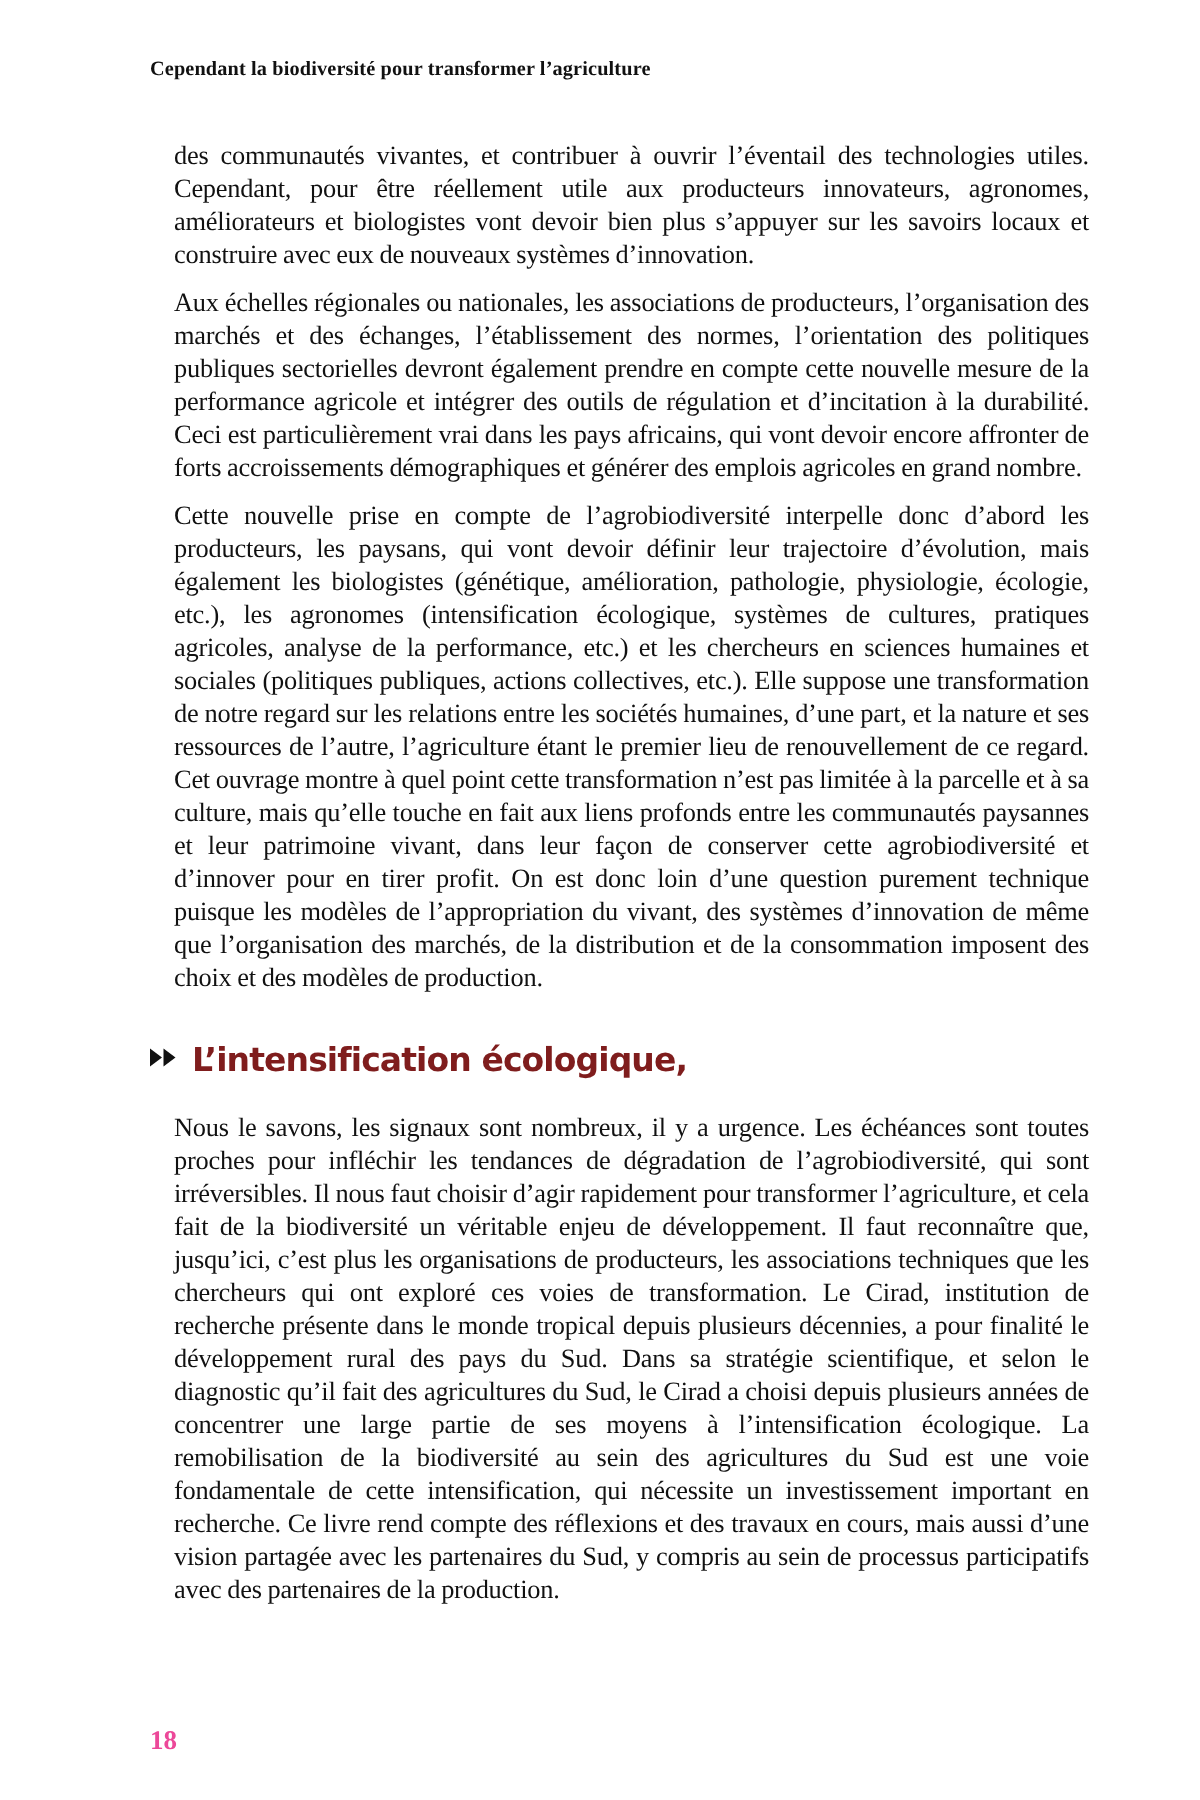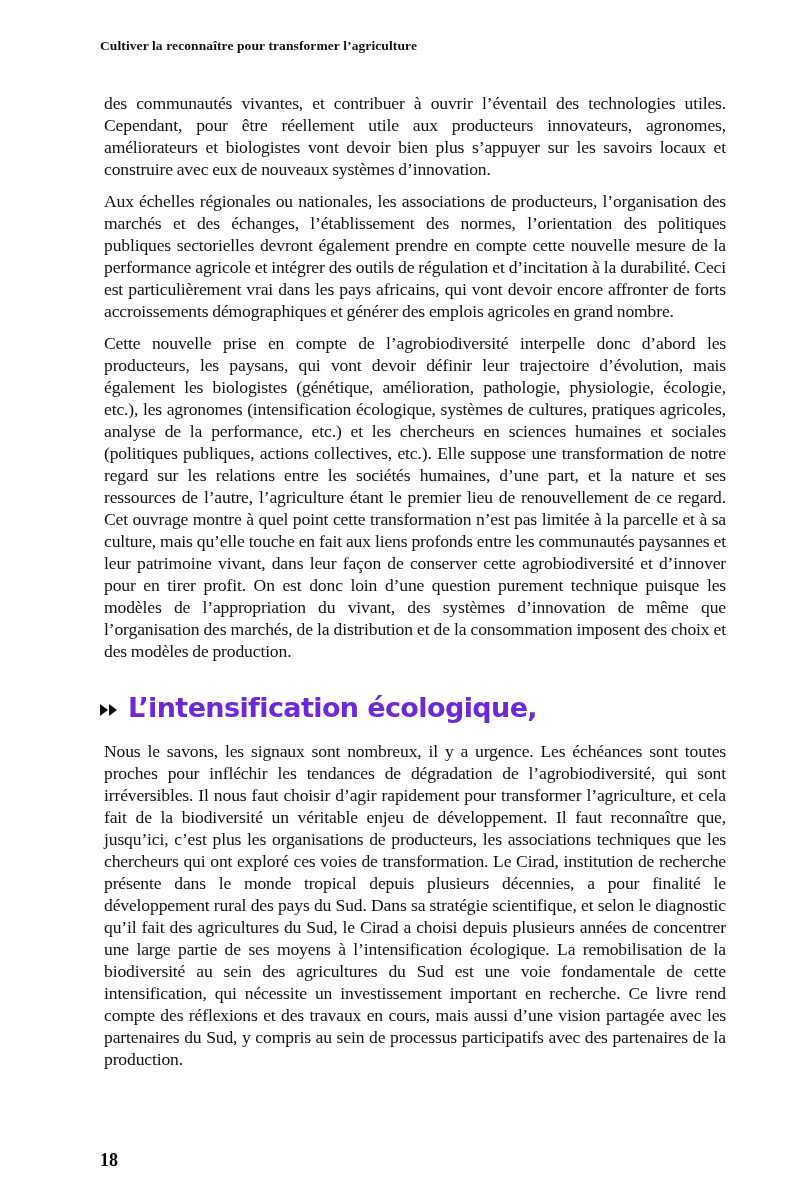--- a/index.html
+++ b/index.html
@@ -29,53 +29,53 @@
       left: 100px;
       top: 92px;
       width: 626px;
     }
     .para {
       font-family: "Liberation Serif", serif;
       font-size: 17.6px;
       line-height: 22px;
       text-align: justify;
       hyphens: manual;
-      margin: 0 0 10px 4px;
+      margin: 0 0 10px 16px;
       letter-spacing: -0.15px;
       word-spacing: -0.4px;
     }
     .section-heading {
       font-family: "DejaVu Sans", sans-serif;
       font-weight: bold;
-      font-size: 27px;
+      font-size: 22px;
       line-height: 32px;
       margin: 30px 0 16px 0;
       letter-spacing: -0.6px;
-      color: #6d28d9;
+      color: #7f1d1d;
     }
     .heading-marker {
       display: inline-block;
       vertical-align: middle;
       margin-right: 10px;
       margin-top: -4px;
     }
     .page-number {
       position: absolute;
       left: 100px;
       top: 1150px;
       font-family: "Liberation Serif", serif;
       font-weight: bold;
       font-size: 18px;
-      color: #000000;
+      color: #ec4899;
     }
   </style>
 </head>
 <body>
 
-<div class="running-head">Cultiver la reconnaître pour transformer l’agriculture</div>
+<div class="running-head">Cependant la biodiversité pour transformer l’agriculture</div>
 
 <div class="content">
   <p class="para">des communautés vivantes, et contribuer à ouvrir l’éventail des technologies utiles. Cependant, pour être réellement utile aux producteurs innovateurs, agronomes, améliorateurs et biologistes vont devoir bien plus s’appuyer sur les savoirs locaux et construire avec eux de nouveaux systèmes d’innovation.</p>
   <p class="para">Aux échelles régionales ou nationales, les associations de producteurs, l’organisa­tion des marchés et des échanges, l’établissement des normes, l’orientation des poli­tiques publiques sectorielles devront également prendre en compte cette nouvelle mesure de la performance agricole et intégrer des outils de régulation et d’incitation à la durabilité. Ceci est particulièrement vrai dans les pays africains, qui vont devoir encore affronter de forts accroissements démographiques et générer des emplois agricoles en grand nombre.</p>
   <p class="para">Cette nouvelle prise en compte de l’agrobiodiversité interpelle donc d’abord les producteurs, les paysans, qui vont devoir définir leur trajectoire d’évolution, mais également les biologistes (génétique, amélioration, pathologie, physiologie, écologie, etc.), les agronomes (intensification écologique, systèmes de cultures, pratiques agricoles, analyse de la performance, etc.) et les chercheurs en sciences humaines et sociales (politiques publiques, actions collectives, etc.). Elle suppose une trans­formation de notre regard sur les relations entre les sociétés humaines, d’une part, et la nature et ses ressources de l’autre, l’agriculture étant le premier lieu de renou­vellement de ce regard. Cet ouvrage montre à quel point cette transformation n’est pas limitée à la parcelle et à sa culture, mais qu’elle touche en fait aux liens profonds entre les communautés paysannes et leur patrimoine vivant, dans leur façon de conserver cette agrobiodiversité et d’innover pour en tirer profit. On est donc loin d’une question purement technique puisque les modèles de l’appropriation du vivant, des systèmes d’innovation de même que l’organisation des marchés, de la distribution et de la consommation imposent des choix et des modèles de production.</p>
 
   <h2 class="section-heading">
     <span class="heading-marker">
       <svg width="18" height="14" viewBox="0 0 18 14">
         <polygon points="0,1 8,7 0,13" fill="#111"></polygon>

